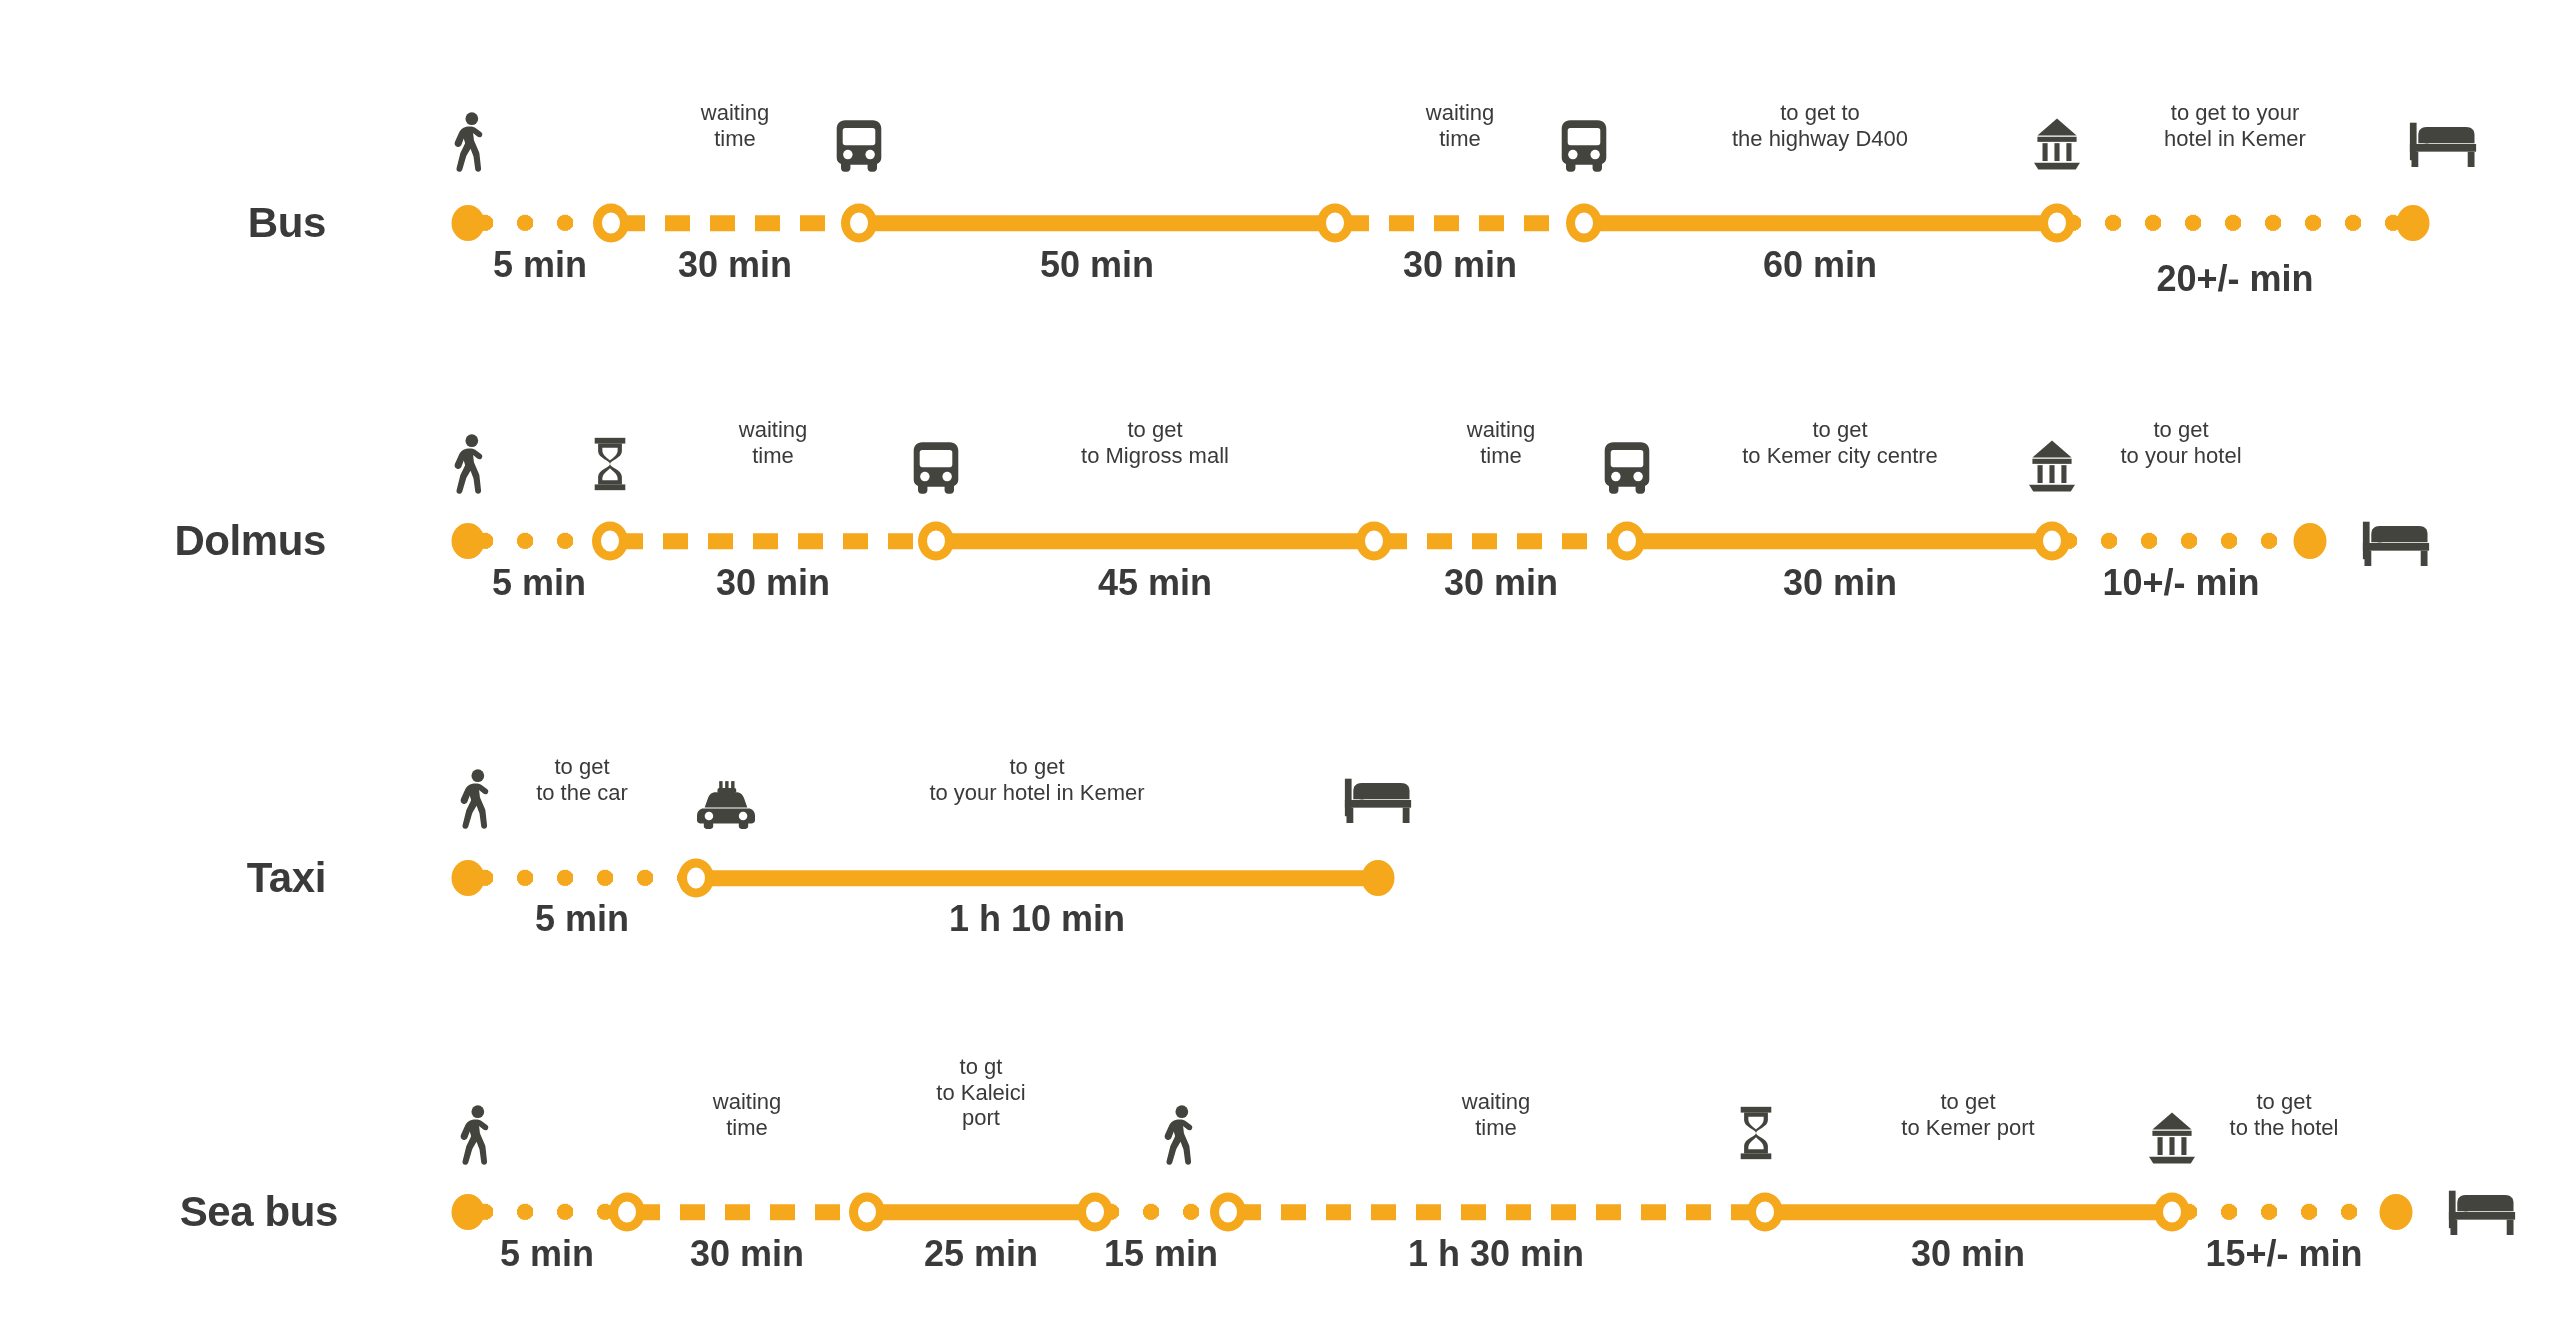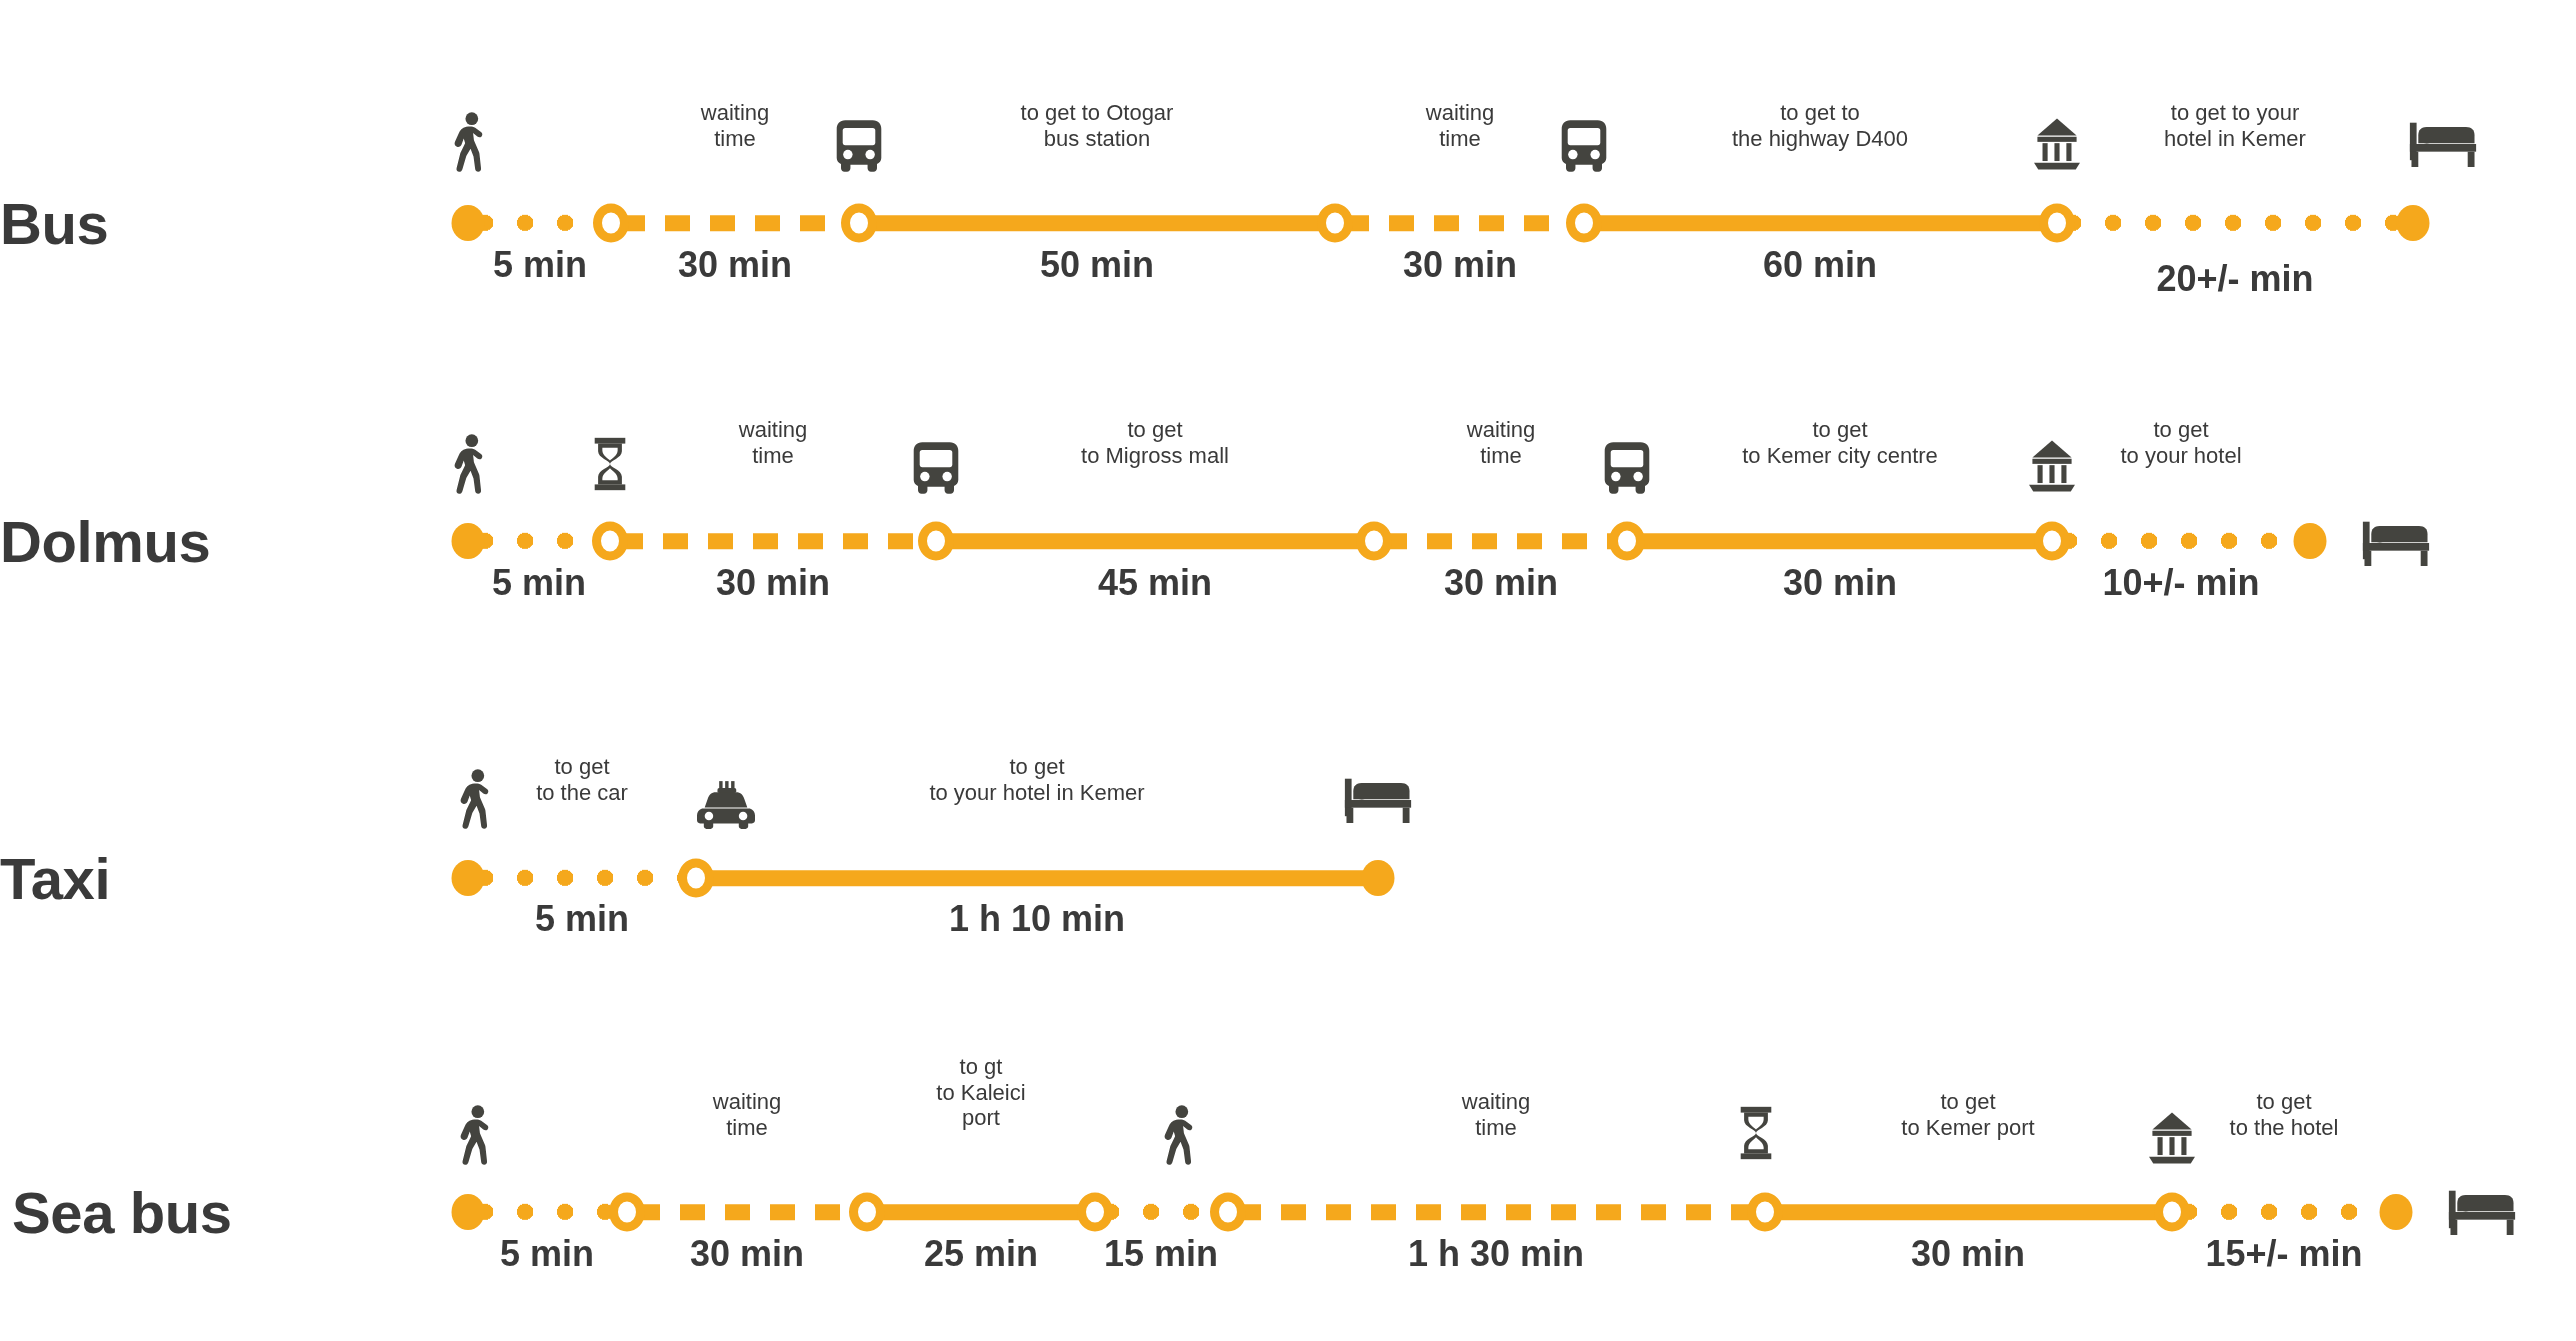--- a/index.html
+++ b/index.html
@@ -26,22 +26,22 @@
   .route-row {
     position: absolute;
     left: 0;
     width: 2576px;
     height: 223px;
   }
 
   .route-label {
     position: absolute;
     right: 2138px;           
-    text-align: left;
-    font-size: 58px;
+    text-align: right;
+    font-size: 42px;
     font-weight: 700;
     color: #3a3a3a;
     letter-spacing: -0.4px;
     white-space: nowrap;
     transform: translateY(-50%);
   }
 
   
   .seg {
     position: absolute;
@@ -122,22 +122,20 @@
 <div id="board">
     <div class="route-row" style="top: 0px;">
       <div class="route-label" style="left: 0px; width: 326px; right: auto; top: 223px;">Bus</div>
       <div class="seg dotted" style="left: 477px; width: 126px; top: 223px;"></div>
       <div class="dur" style="left: 540px; top: 244px;">5 min</div>
       <div class="seg dashed" style="left: 620px; width: 230px; top: 223px;"></div>
       <div class="cap" style="left: 735px; top: 100px;">waiting
 time</div>
       <div class="dur" style="left: 735px; top: 244px;">30 min</div>
       <div class="seg solid" style="left: 867px; width: 459px; top: 223px;"></div>
-      <div class="cap" style="left: 1097px; top: 100px;">to get to Otogar
-bus station</div>
       <div class="dur" style="left: 1097px; top: 244px;">50 min</div>
       <div class="seg dashed" style="left: 1344px; width: 232px; top: 223px;"></div>
       <div class="cap" style="left: 1460px; top: 100px;">waiting
 time</div>
       <div class="dur" style="left: 1460px; top: 244px;">30 min</div>
       <div class="seg solid" style="left: 1593px; width: 455px; top: 223px;"></div>
       <div class="cap" style="left: 1820px; top: 100px;">to get to
 the highway D400</div>
       <div class="dur" style="left: 1820px; top: 244px;">60 min</div>
       <div class="seg dotted" style="left: 2065px; width: 339px; top: 223px;"></div>

